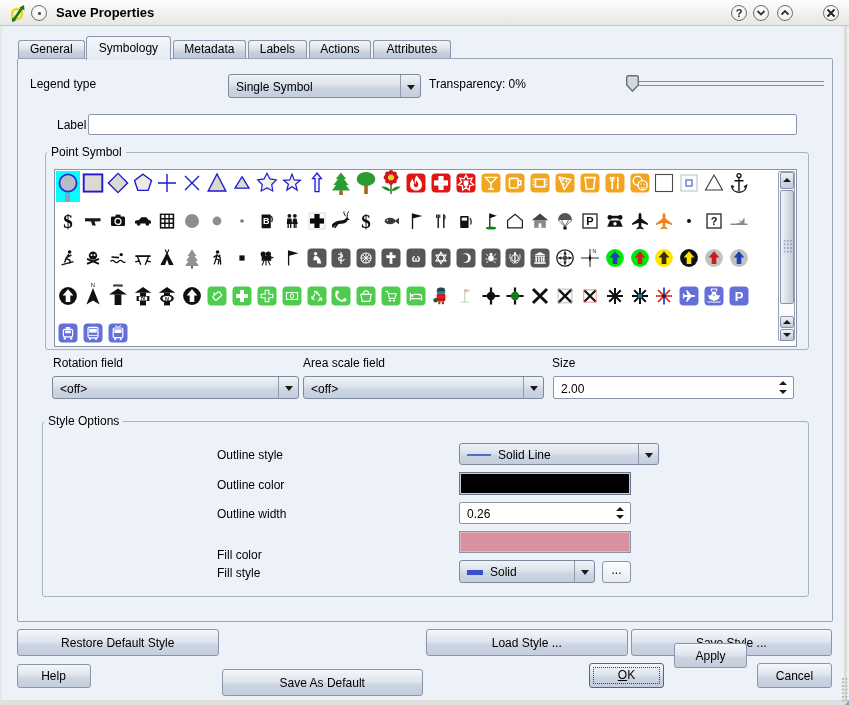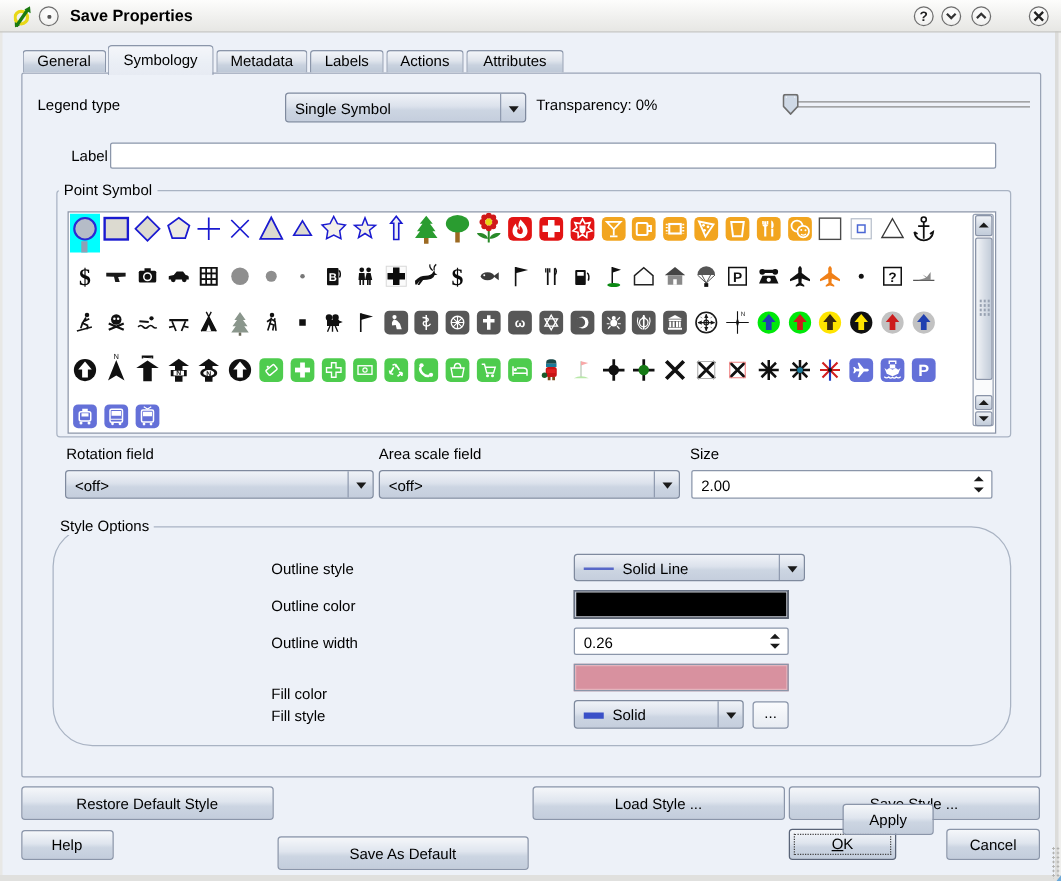--- a/index.html
+++ b/index.html
@@ -678,25 +678,25 @@
   <div class="carr"></div>
     <div class="tri" style="right:5.5px;top:9px;"></div>
 </div>
 <div class="abs" style="left:552px;top:356px;">Size</div>
 <div class="abs input" style="left:553px;top:376px;width:241px;height:23px;">
   <div style="position:absolute;left:7px;top:4.5px;">2.00</div>
   <div class="sarr-u" style="right:6px;top:4px;"></div>
   <div class="sarr-d" style="right:6px;top:12.5px;"></div>
 </div>
 
-<div class="abs gbox" style="left:42px;top:421px;width:767px;height:176px;border-radius:32px;">
+<div class="abs gbox" style="left:42px;top:421px;width:767px;height:176px;">
   <div class="glabel" style="left:1px;">Style Options</div>
 </div>
 <div class="abs" style="left:217px;top:448px;">Outline style</div>
-<div class="abs combo" style="left:459px;top:443px;width:185px;height:22px;">
+<div class="abs combo" style="left:459px;top:443px;width:200px;height:22px;">
   <div style="position:absolute;left:7px;top:10px;width:24px;height:1.6px;background:#5868c8;"></div>
   <div style="position:absolute;left:38px;top:3.5px;">Solid Line</div>
   <div class="carr"></div>
     <div class="tri" style="right:5.5px;top:8.5px;"></div>
 </div>
 <div class="abs" style="left:217px;top:478px;">Outline color</div>
 <div class="abs" style="left:459px;top:472px;width:172px;height:23px;background:#000;border:1px solid #6a7488;box-shadow:inset 0 0 0 1px #c8cdd8;"></div>
 <div class="abs" style="left:217px;top:507px;">Outline width</div>
 <div class="abs input" style="left:459px;top:502px;width:172px;height:22px;">
   <div style="position:absolute;left:7px;top:4px;">0.26</div>
@@ -713,15 +713,15 @@
     <div class="tri" style="right:5.5px;top:9px;"></div>
 </div>
 <div class="abs btn" style="left:602px;top:561px;width:29px;height:22px;background:linear-gradient(180deg,#fafbfd,#e8ecf2);line-height:16px;">...</div>
 
 <div class="abs btn" style="left:17px;top:629px;width:201.5px;height:27px;line-height:26px;">Restore Default Style</div>
 <div class="abs btn" style="left:221.5px;top:629px;width:201.5px;height:27px;line-height:26px;margin-top:40px;">Save As Default</div>
 <div class="abs btn" style="left:426px;top:629px;width:201.5px;height:27px;line-height:26px;">Load Style ...</div>
 <div class="abs btn" style="left:630.5px;top:629px;width:201.5px;height:27px;line-height:26px;">Save Style ...</div>
 
 <div class="abs btn" style="left:16.5px;top:664px;width:74px;height:24px;line-height:23px;">Help</div>
-<div class="abs btn" style="left:589px;top:663px;width:86px;height:25px;line-height:23px;border:1px solid #5a6478;margin-left:42px;"><div style="position:absolute;left:3px;top:3px;right:3px;bottom:3px;border:1px dotted #444;"></div><u>O</u>K</div>
+<div class="abs btn" style="left:589px;top:663px;width:75px;height:25px;line-height:23px;border:1px solid #5a6478;"><div style="position:absolute;left:3px;top:3px;right:3px;bottom:3px;border:1px dotted #444;"></div><u>O</u>K</div>
 <div class="abs btn" style="left:674px;top:643px;width:73px;height:25px;line-height:24px;">Apply</div>
 <div class="abs btn" style="left:757px;top:663px;width:75px;height:25px;line-height:24px;">Cancel</div>
 
 </body></html>

